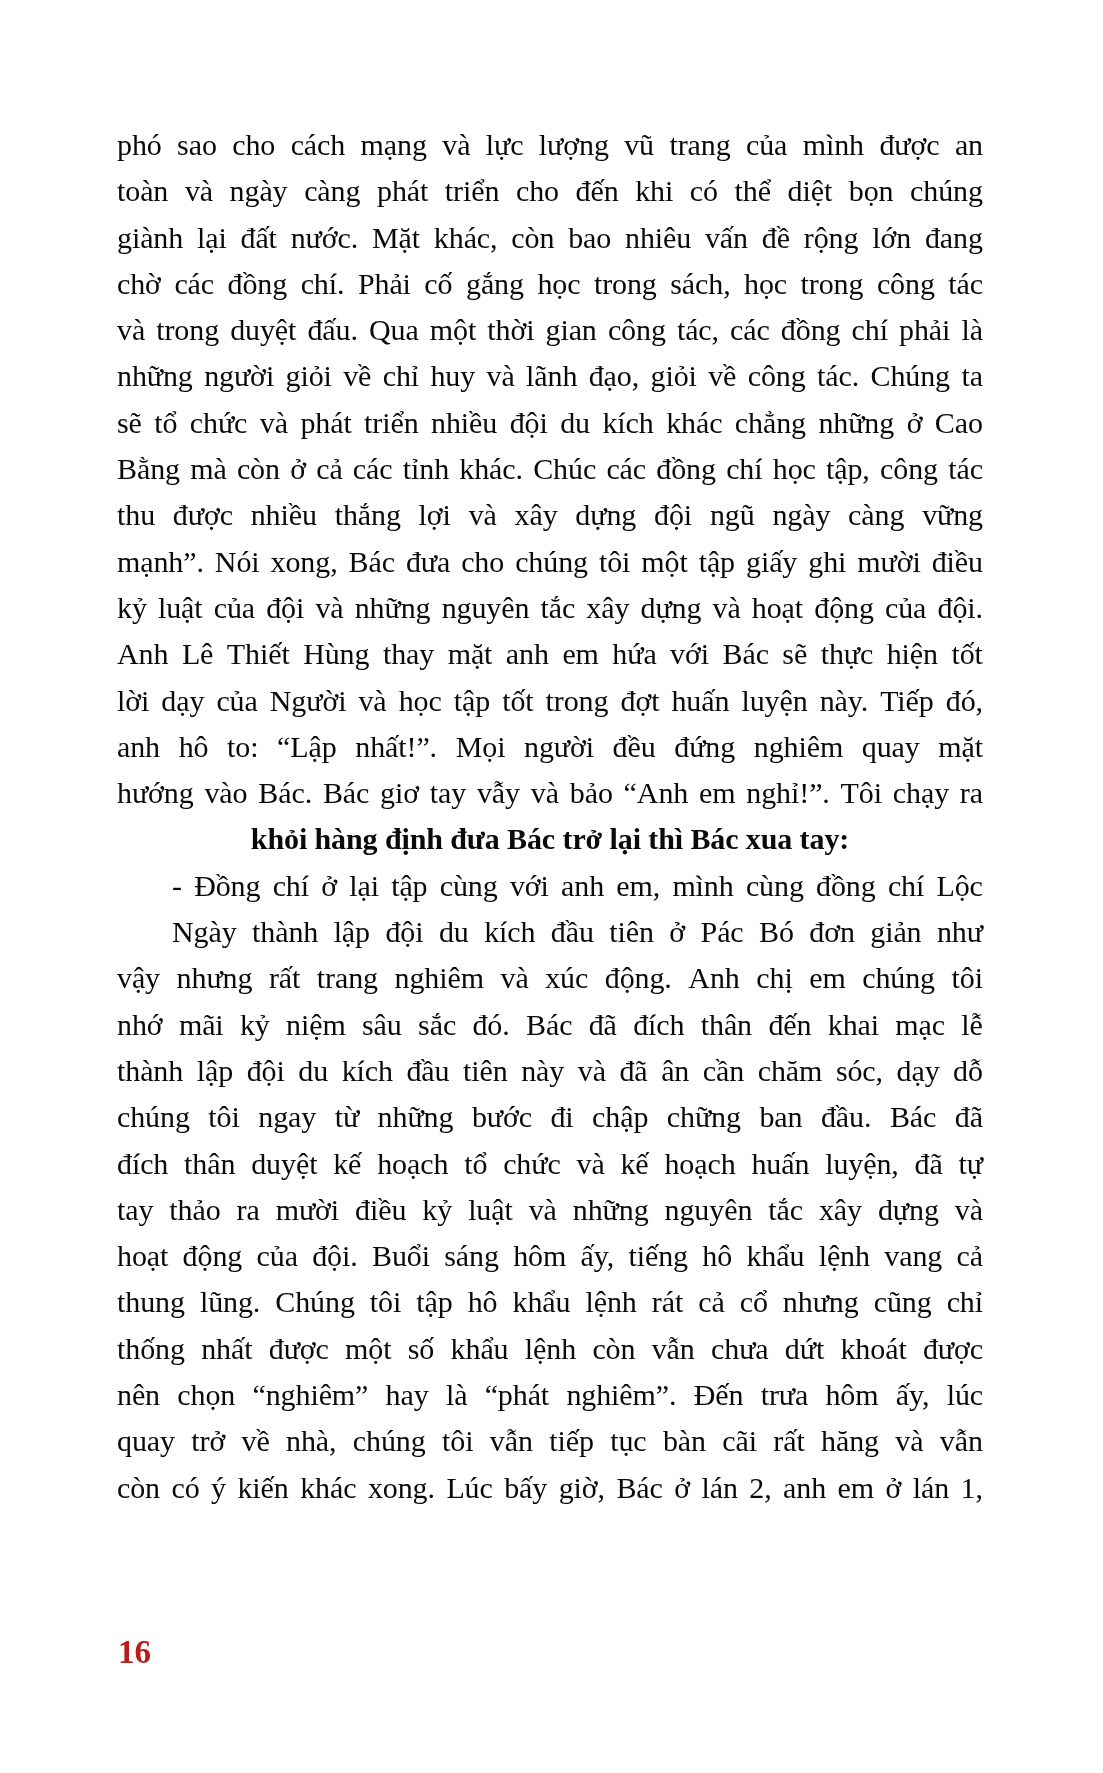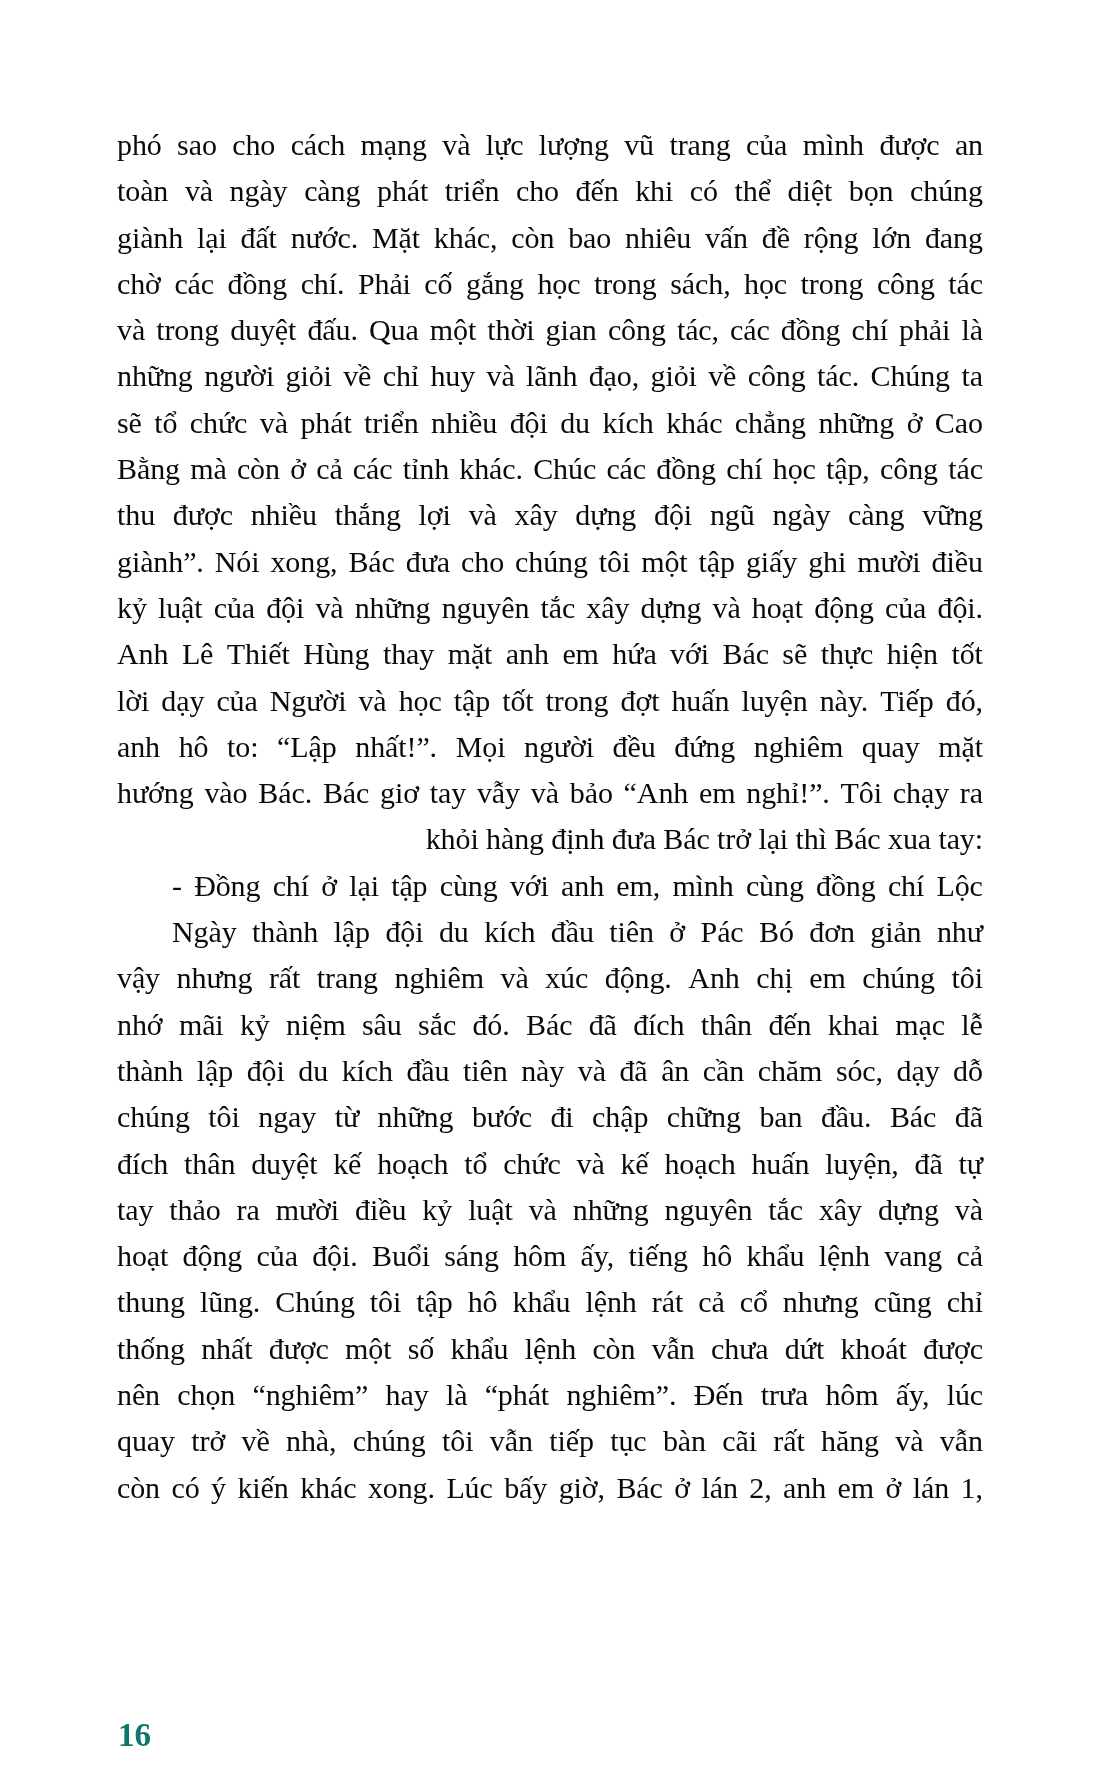--- a/index.html
+++ b/index.html
@@ -23,42 +23,43 @@
   }
   .line {
     height: 46.3px;
     font-size: 30px;
     line-height: 46.3px;
     color: #0a0a0a;
     letter-spacing: -0.1px;
   }
   .line.plain {
     white-space: nowrap;
-    text-align: right;
+    text-align: center;
+    font-weight: bold;
   }
   .line.justify {
     display: flex;
     flex-wrap: nowrap;
     justify-content: space-between;
     align-items: baseline;
   }
   .line.indent {
     padding-left: 55px;
   }
   .line.justify span {
     white-space: pre;
   }
   .page-number {
     position: absolute;
     left: 118px;
-    top: 1719px;
+    top: 1636px;
     font-size: 33px;
     line-height: 33px;
     font-weight: 700;
-    color: #0f766e;
+    color: #b91c1c;
     font-family: "Liberation Serif", serif;
   }
 </style>
 </head>
 <body>
 
 <div class="page">
   <div class="text-column">
       <div class="line justify">
         <span>phó</span>
@@ -202,21 +203,21 @@
         <span>và</span>
         <span>xây</span>
         <span>dựng</span>
         <span>đội</span>
         <span>ngũ</span>
         <span>ngày</span>
         <span>càng</span>
         <span>vững</span>
       </div>
       <div class="line justify">
-        <span>giành”.</span>
+        <span>mạnh”.</span>
         <span>Nói</span>
         <span>xong,</span>
         <span>Bác</span>
         <span>đưa</span>
         <span>cho</span>
         <span>chúng</span>
         <span>tôi</span>
         <span>một</span>
         <span>tập</span>
         <span>giấy</span>

